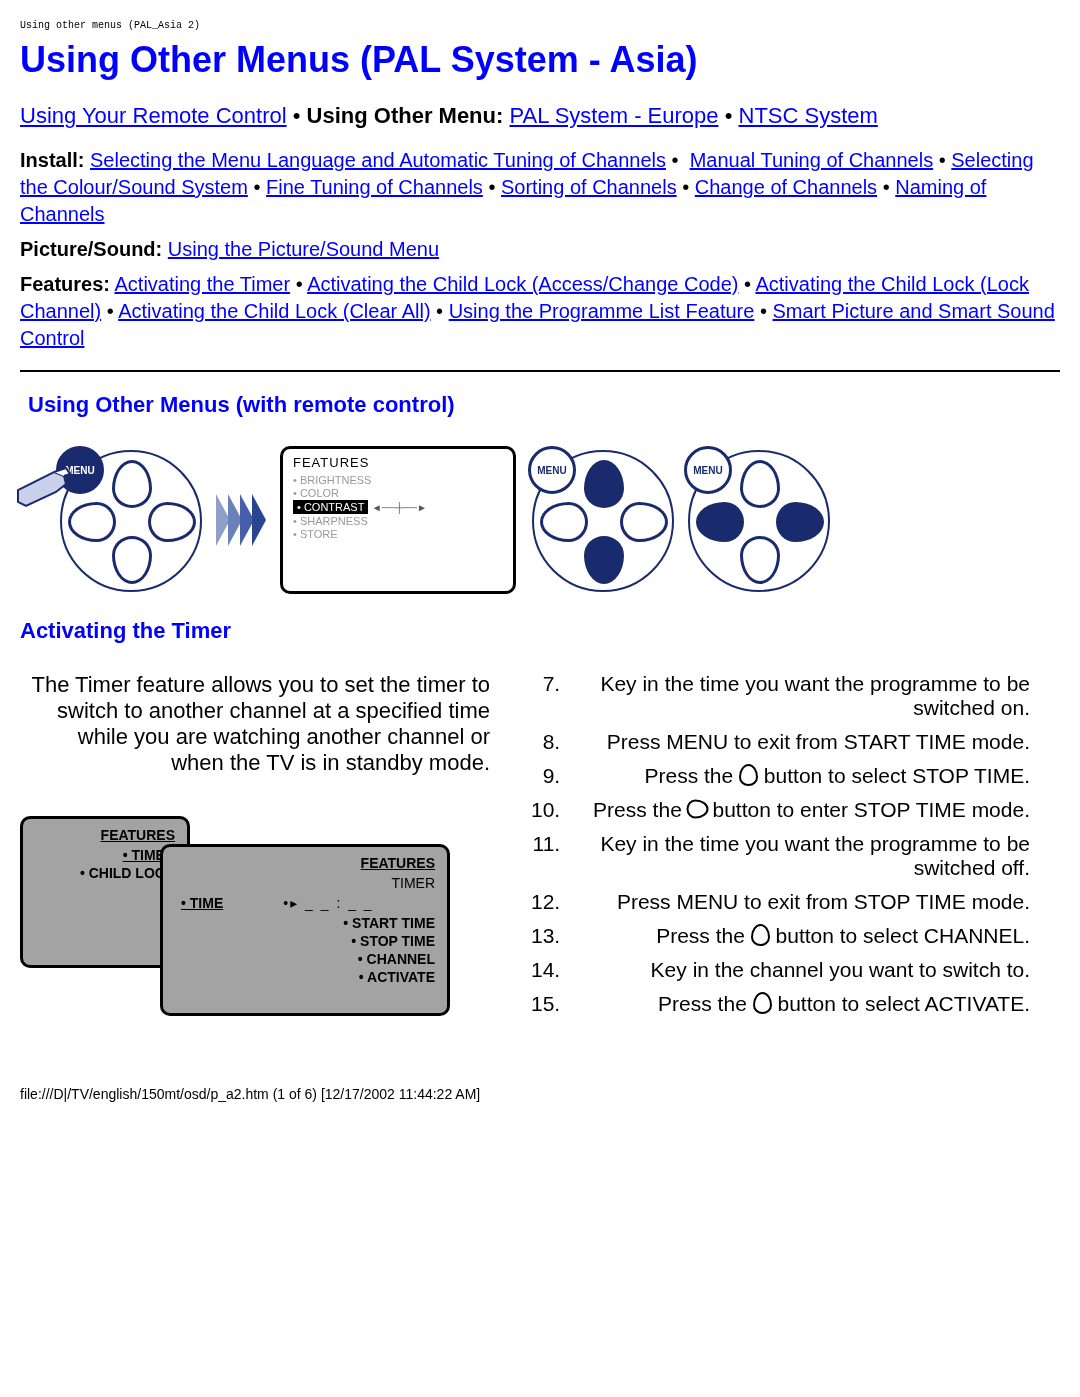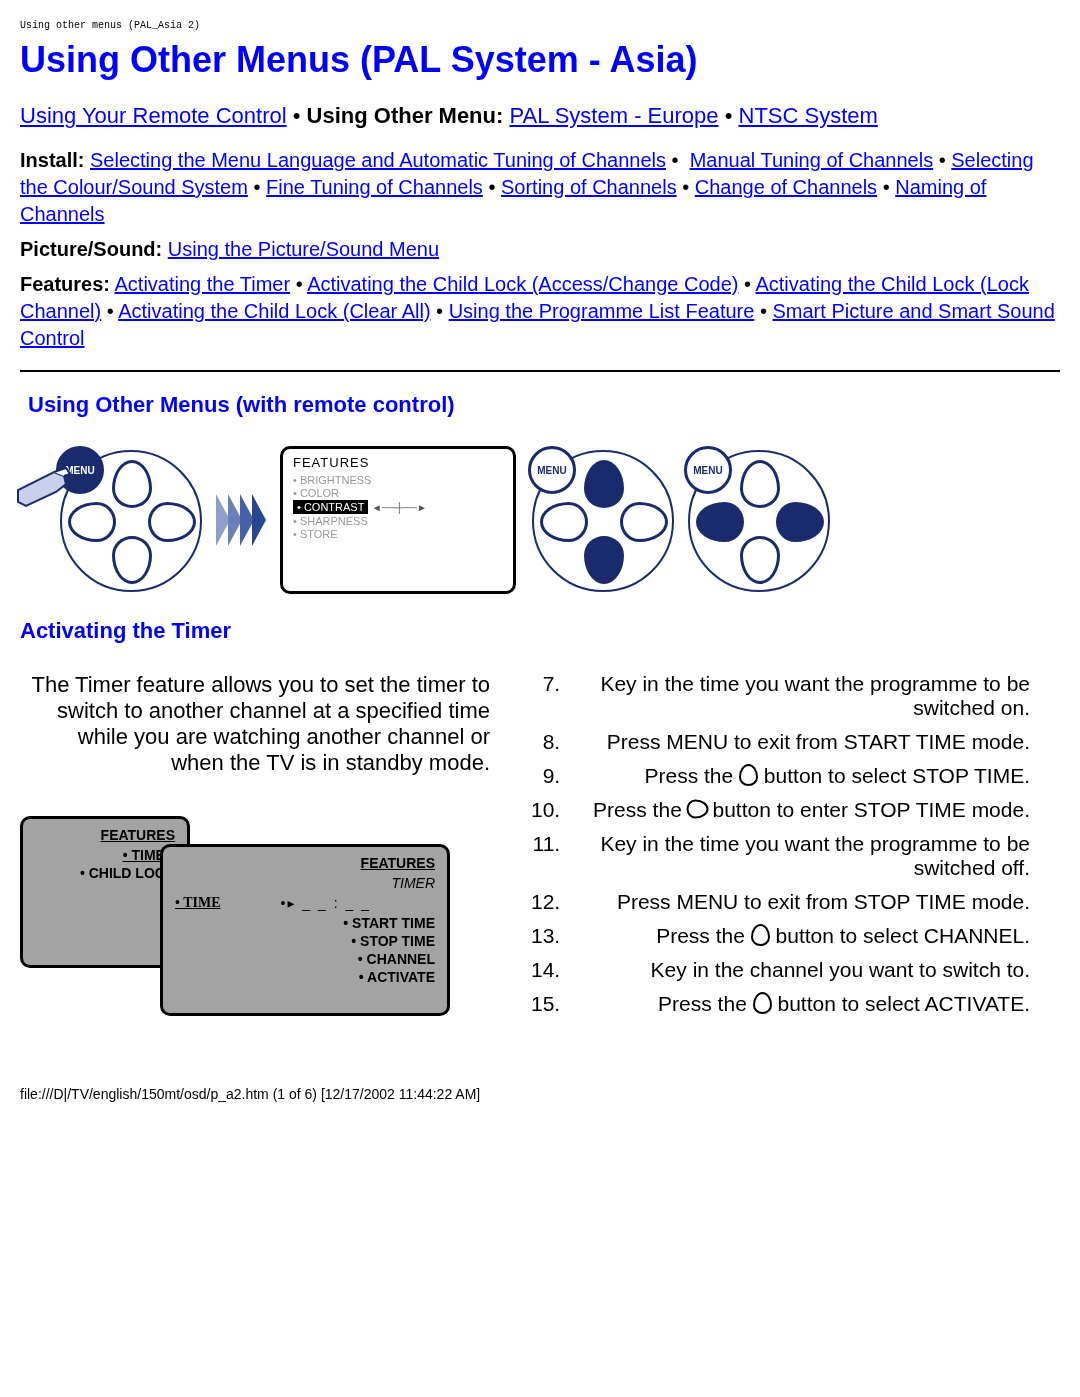--- a/index.html
+++ b/index.html
@@ -289,23 +289,23 @@
     <div class="intro">The Timer feature allows you to set the timer to switch to another channel at a specified time while you are watching another channel or when the TV is in standby mode.</div>
 
     <div class="features-diagram">
       <div class="panel" style="left:0; top:0; width:140px; height:130px;">
         <div class="panel-title">FEATURES</div>
         <div class="panel-item hl">• TIMER</div>
         <div class="panel-item">• CHILD LOCK</div>
       </div>
       <div class="panel" style="left:140px; top:28px; width:260px; height:150px;">
         <div class="panel-title">FEATURES</div>
-        <div class="panel-item thin" style="margin-left:13px;font-style:italic;">TIMER</div>
+        <div class="panel-item thin" style="margin-left:13px;">TIMER</div>
         <div style="display:flex; align-items:center;">
-          <div class="panel-item hl" style="margin-left:0;font-family:Liberation Serif, serif;">• TIME</div>
+          <div class="panel-item hl" style="margin-left:6px;">• TIME</div>
           <span style="margin-left:60px; font-size:14px; letter-spacing:2px;">•▸ <span>_ _ : _ _</span></span>
         </div>
         <div class="panel-item" style="margin-left:6px;">• START TIME</div>
         <div class="panel-item" style="margin-left:6px;">• STOP TIME</div>
         <div class="panel-item" style="margin-left:18px;">• CHANNEL</div>
         <div class="panel-item" style="margin-left:6px;">• ACTIVATE</div>
       </div>
     </div>
   </div>
 

